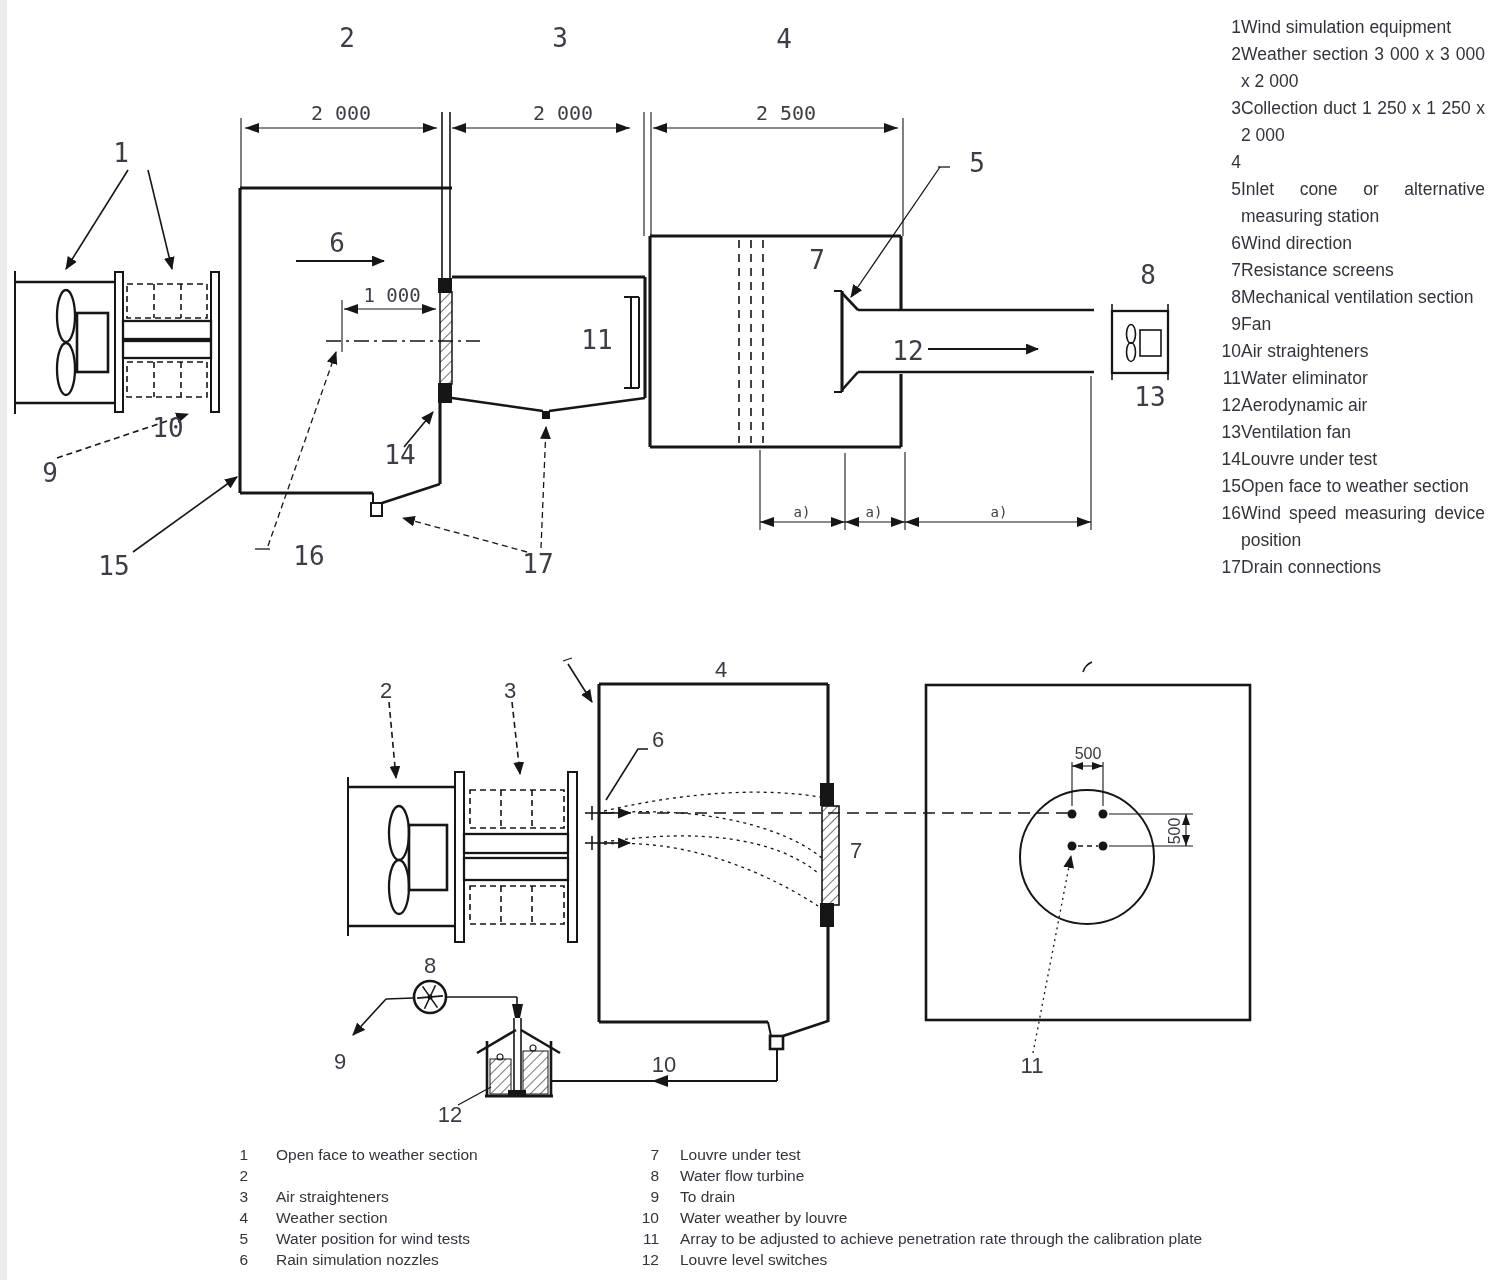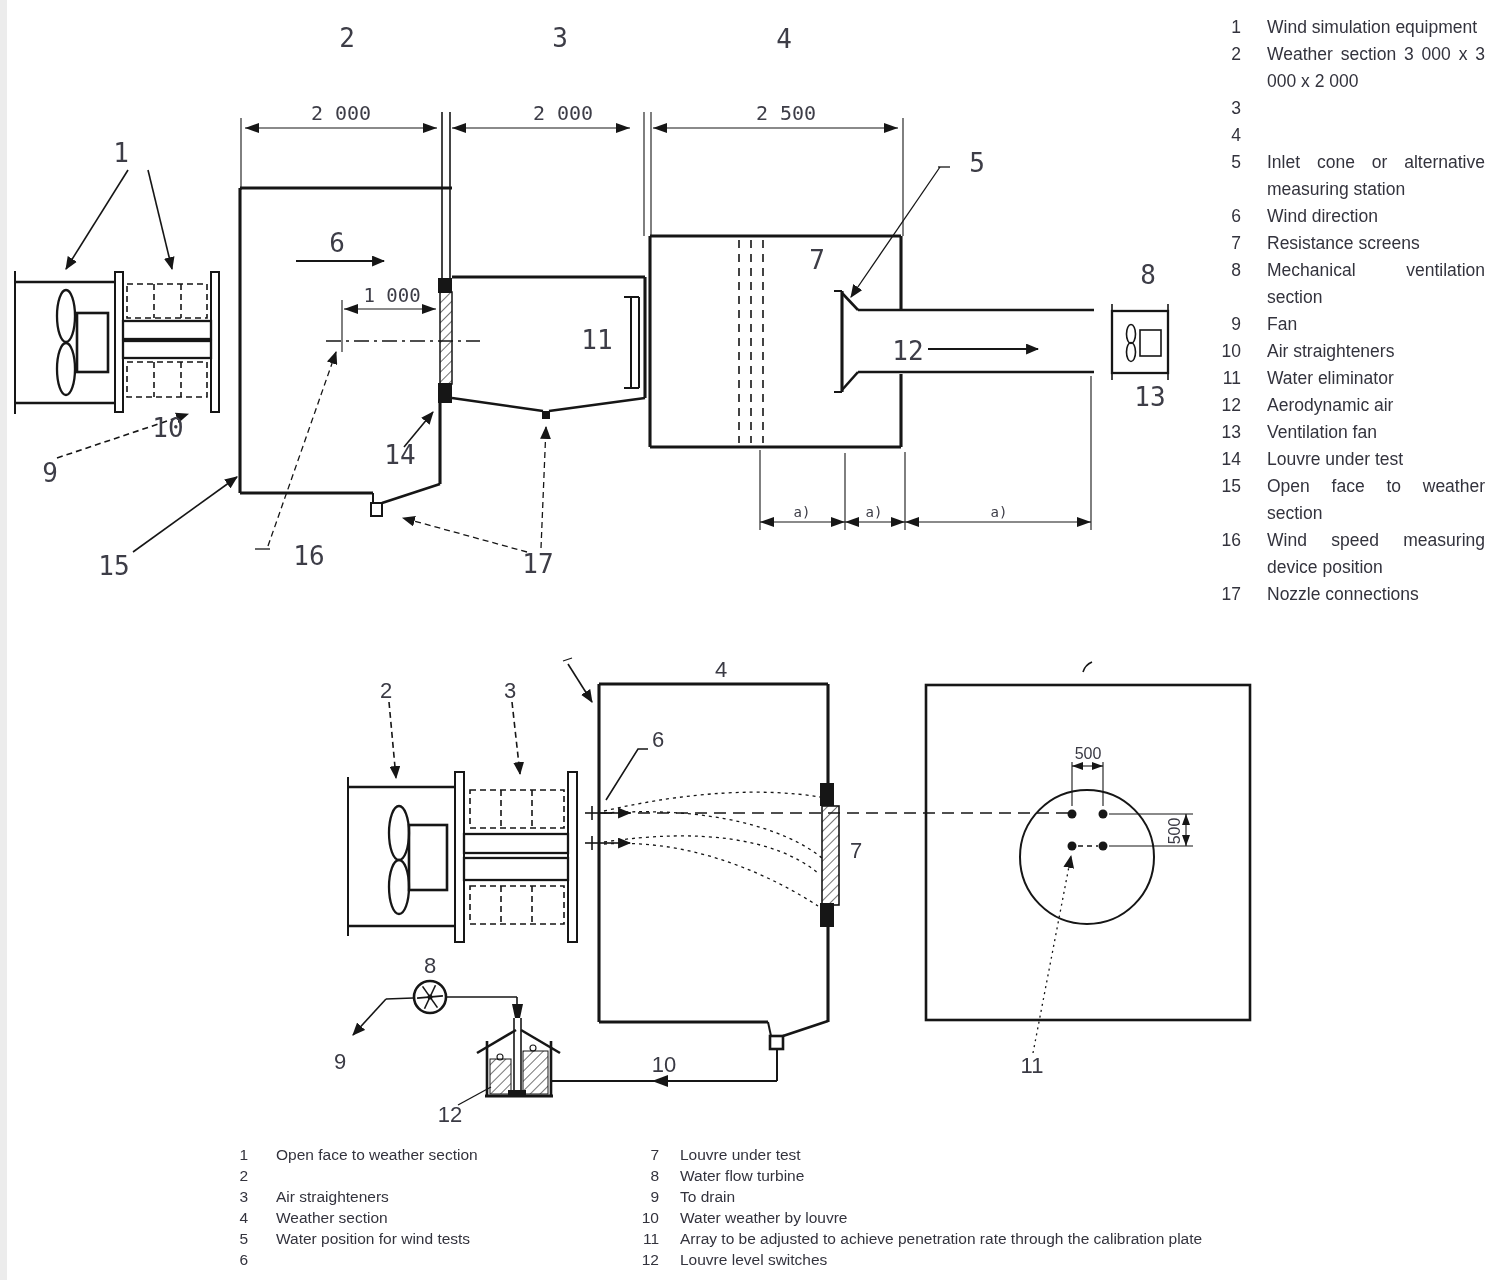--- a/index.html
+++ b/index.html
@@ -19,21 +19,21 @@
   .cline2{stroke-dasharray:12 7;}
   .gray{stroke:#8a8a8a;}
   .lbl-mono{font-family:"DejaVu Sans Mono",monospace;fill:#3d3d47;}
   .lbl-sans{font-family:"Liberation Sans",sans-serif;fill:#3a3a44;}
   .legend{position:absolute;color:#33333d;}
   .legend-right{left:1213px;top:14px;width:272px;font-size:17.5px;line-height:27px;}
   .legend-bl{left:231px;top:1144px;width:410px;font-size:15.5px;line-height:21px;}
   .legend-br{left:622px;top:1144px;width:655px;font-size:15.5px;line-height:21px;}
   .legend-row{display:flex;align-items:flex-start;}
   .legend-right .legend-num{flex:0 0 28px;text-align:right;}
-  .legend-right .legend-text{margin-left:26px;flex:1;}
+  .legend-right .legend-text{flex:1;}
   .legend-bl .legend-num{flex:0 0 17px;text-align:right;}
   .legend-bl .legend-text{margin-left:28px;flex:1;}
   .legend-br .legend-num{flex:0 0 37px;text-align:right;}
   .legend-br .legend-text{margin-left:21px;flex:1;}
   .just{text-align:justify;}
 </style>
 </head>
 <body>
 
 <div class="page">
@@ -362,20 +362,21 @@
       <div class="legend-row">
         <span class="legend-num">1</span>
         <span class="legend-text just">Wind simulation equipment</span>
       </div>
       <div class="legend-row">
         <span class="legend-num">2</span>
         <span class="legend-text just">Weather section 3 000 x 3 000 x 2 000</span>
       </div>
       <div class="legend-row">
         <span class="legend-num">3</span>
+        <span class="legend-text just">Collection duct 1 250 x 1 250 x 2 000</span>
       </div>
       <div class="legend-row">
         <span class="legend-num">4</span>
       </div>
       <div class="legend-row">
         <span class="legend-num">5</span>
         <span class="legend-text just">Inlet cone or alternative measuring station</span>
       </div>
       <div class="legend-row">
         <span class="legend-num">6</span>
@@ -416,21 +417,21 @@
       <div class="legend-row">
         <span class="legend-num">15</span>
         <span class="legend-text just">Open face to weather section</span>
       </div>
       <div class="legend-row">
         <span class="legend-num">16</span>
         <span class="legend-text just">Wind speed measuring device position</span>
       </div>
       <div class="legend-row">
         <span class="legend-num">17</span>
-        <span class="legend-text">Nozzle connections</span>
+        <span class="legend-text">Drain connections</span>
       </div>
     </div>
   <div class="legend legend-bl" id="legend-bl">
       <div class="legend-row">
         <span class="legend-num">1</span>
         <span class="legend-text">Open face to weather section</span>
       </div>
       <div class="legend-row">
         <span class="legend-num">2</span>
       </div>
@@ -441,20 +442,21 @@
       <div class="legend-row">
         <span class="legend-num">4</span>
         <span class="legend-text">Weather section</span>
       </div>
       <div class="legend-row">
         <span class="legend-num">5</span>
         <span class="legend-text">Water position for wind tests</span>
       </div>
       <div class="legend-row">
         <span class="legend-num">6</span>
+        <span class="legend-text">Rain simulation nozzles</span>
       </div>
     </div>
   <div class="legend legend-br" id="legend-br">
       <div class="legend-row">
         <span class="legend-num">7</span>
         <span class="legend-text">Louvre under test</span>
       </div>
       <div class="legend-row">
         <span class="legend-num">8</span>
         <span class="legend-text">Water flow turbine</span>

